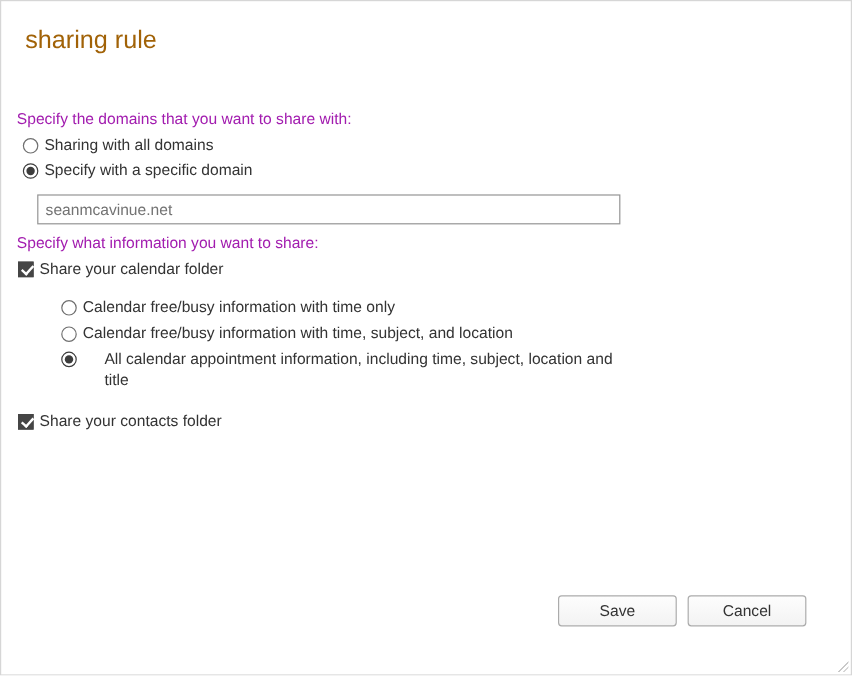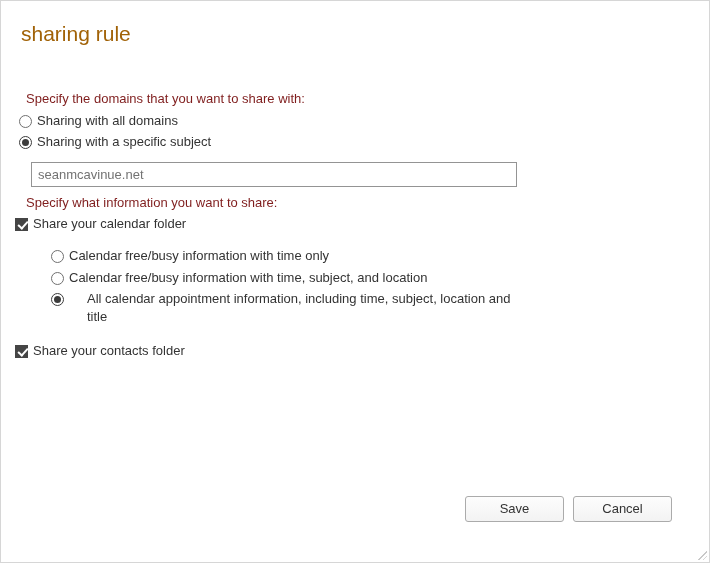--- a/index.html
+++ b/index.html
@@ -17,24 +17,24 @@
 
   .dialog-title {
     margin: 20px 0 0 20px;
     font-size: 21px;
     font-weight: 300;
     line-height: 26px;
     color: #a16207;
   }
 
   .section-label {
-    margin-left: 25px;
+    margin-left: 13px;
     font-size: 13px;
     line-height: 16px;
-    color: #7f1d1d;
+    color: #a21caf;
   }
   .section-label.first { margin-top: 44px; }
   .section-label.second { margin-top: 8px; }
 
   .row {
     display: flex;
     align-items: center;
     gap: 5px;
     font-size: 13px;
     line-height: 18px;
@@ -149,21 +149,21 @@
 
   <div class="section-label first">Specify the domains that you want to share with:</div>
 
   <div class="radio-group-domains">
     <div class="row main-indent">
       <span class="radio"></span>
       <span>Sharing with all domains</span>
     </div>
     <div class="row main-indent">
       <span class="radio selected"></span>
-      <span>Sharing with a specific subject</span>
+      <span>Specify with a specific domain</span>
     </div>
   </div>
 
   <input class="domain-input" type="text" value="seanmcavinue.net" style="">
 
   <div class="section-label second">Specify what information you want to share:</div>
 
   <div class="row checkbox-indent" style="margin-top:3px;">
     <span class="checkbox"></span>
     <span>Share your calendar folder</span>

